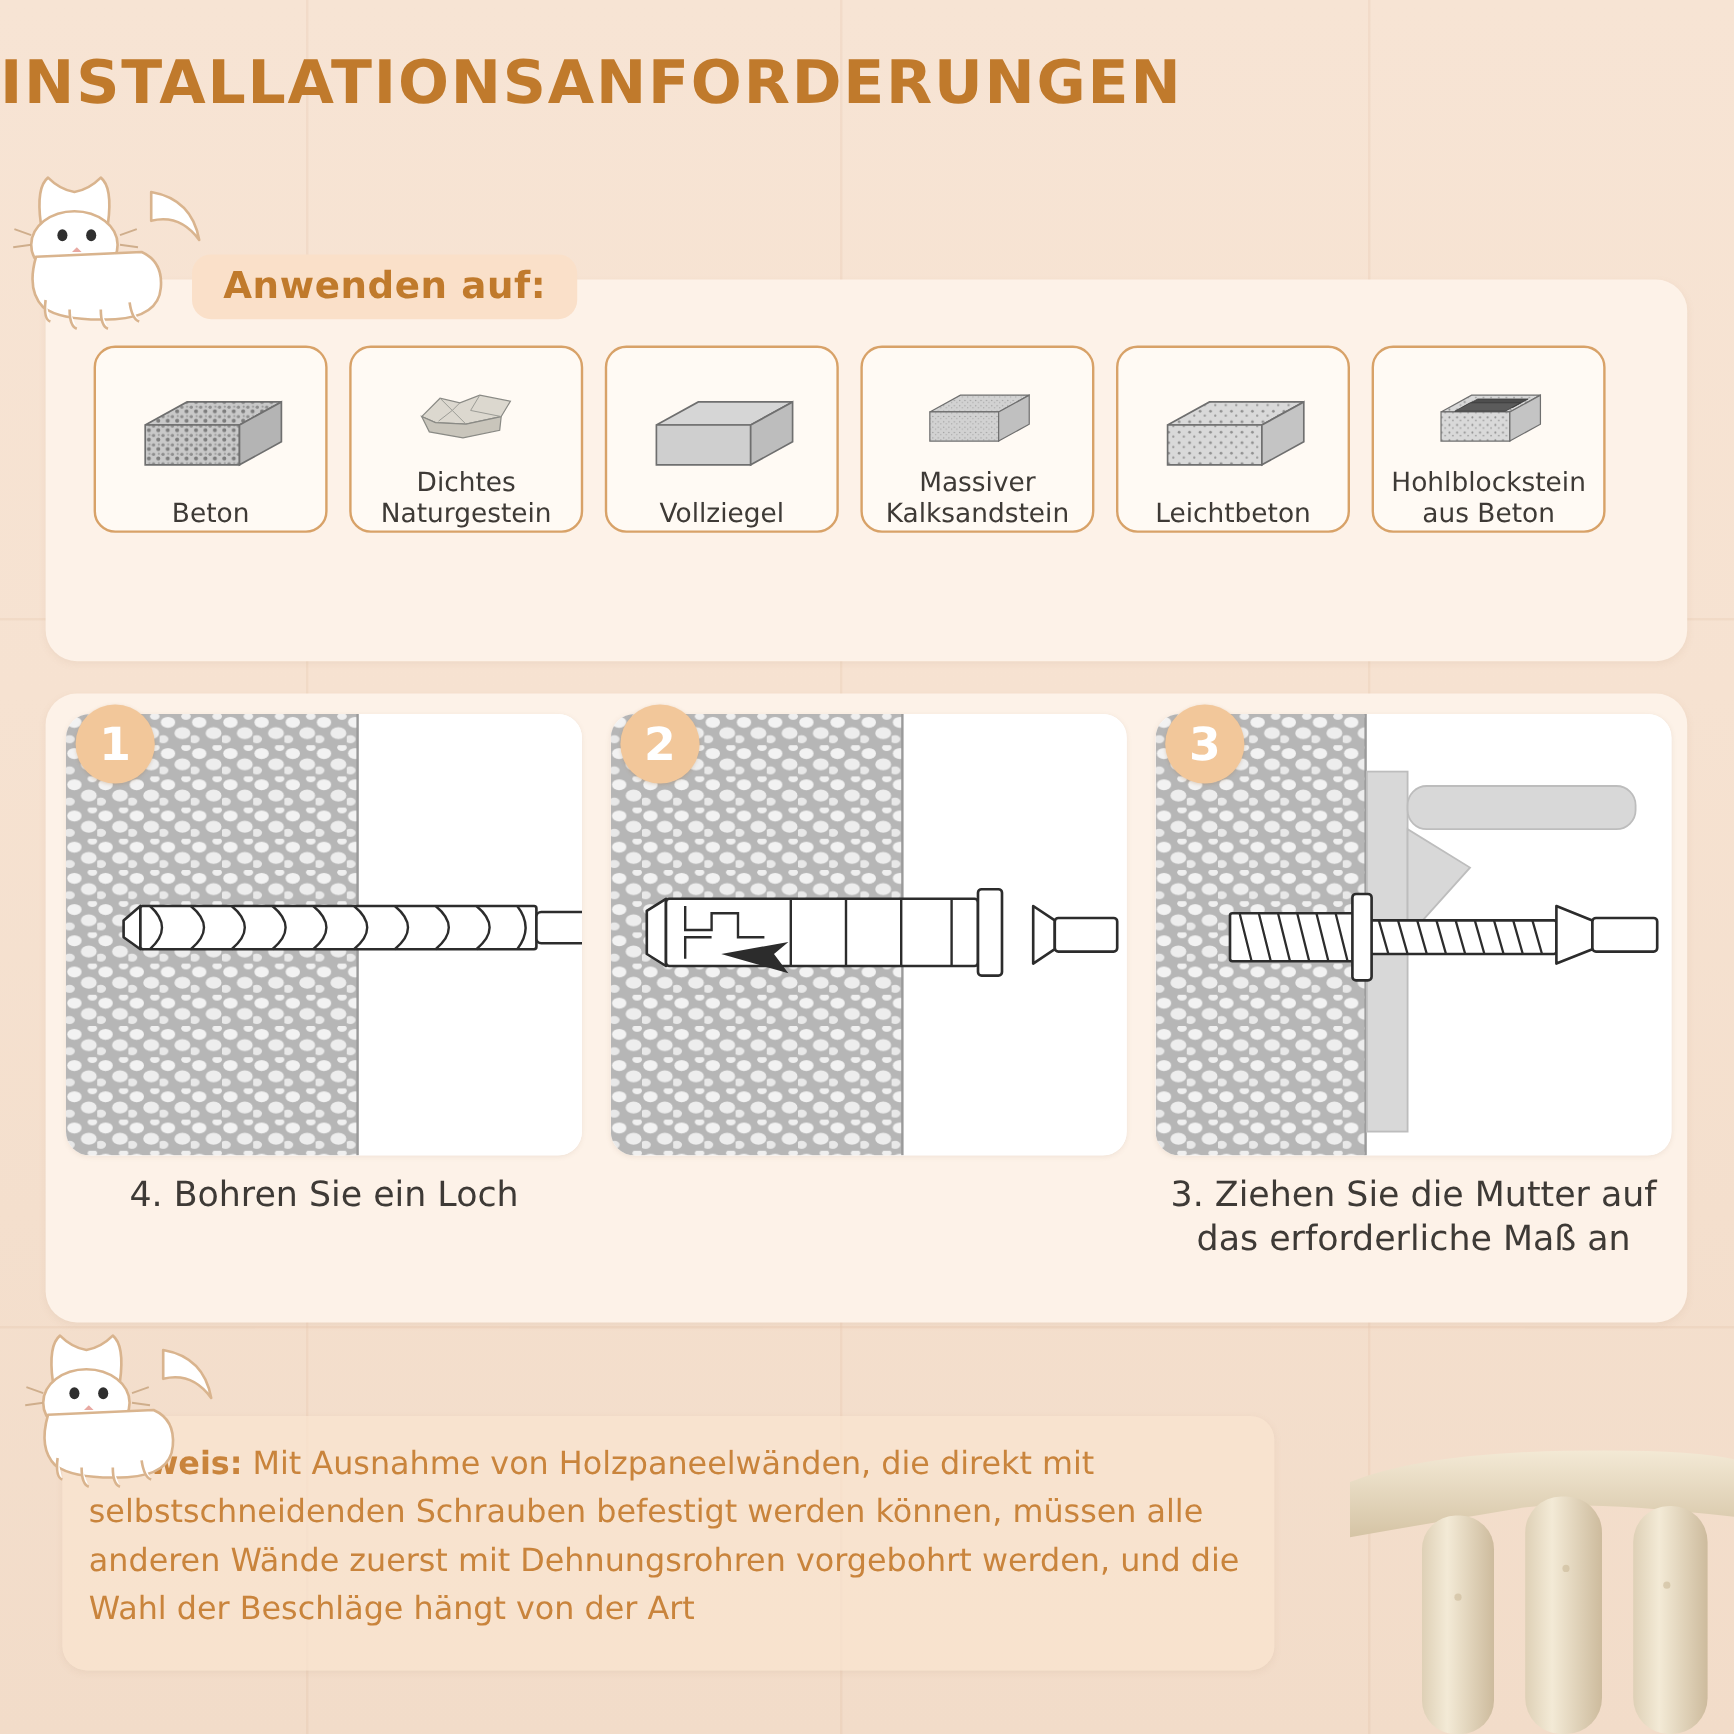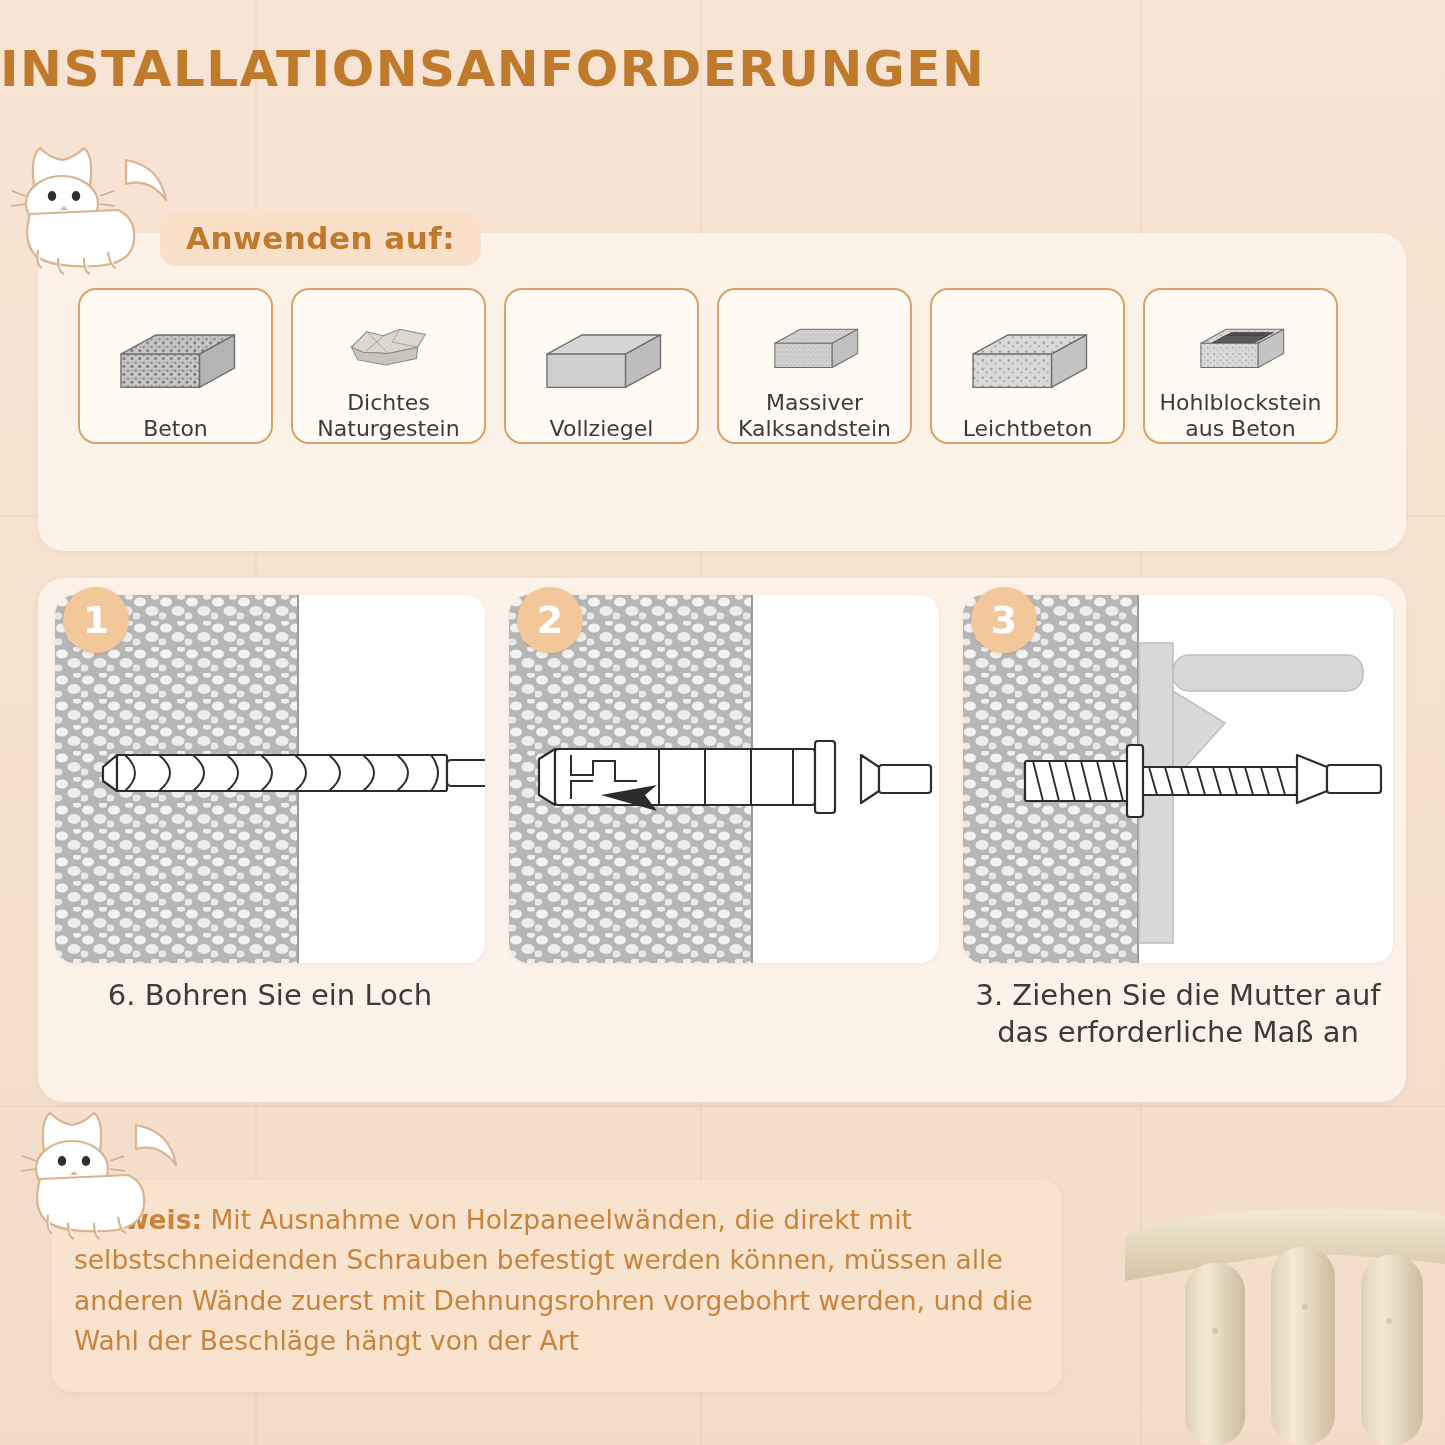--- a/index.html
+++ b/index.html
@@ -335,21 +335,21 @@
           <path d="M172,160 q22,18 0,36"></path>
           <path d="M206,160 q22,18 0,36"></path>
           <path d="M240,160 q22,18 0,36"></path>
           <path d="M274,160 q22,18 0,36"></path>
           <path d="M308,160 q22,18 0,36"></path>
           <path d="M342,160 q22,18 0,36"></path>
           <path d="M376,160 q14,18 0,36"></path>
         </g>
       </svg>
     </div>
-    <div class="cap">6. Bohren Sie ein Loch</div>
+    <div class="cap">4. Bohren Sie ein Loch</div>
   </div>
 
   <div class="step">
     <div class="badge">2</div>
     <div class="frame">
       <svg viewBox="0 0 430 368" width="430" height="368">
         <rect x="0" y="0" width="243" height="368" fill="url(#wall-p)"></rect>
         <rect x="243" y="0" width="187" height="368" fill="#ffffff"></rect>
         <line x1="243" y1="0" x2="243" y2="368" stroke="#9a9a9a" stroke-width="2"></line>
 

